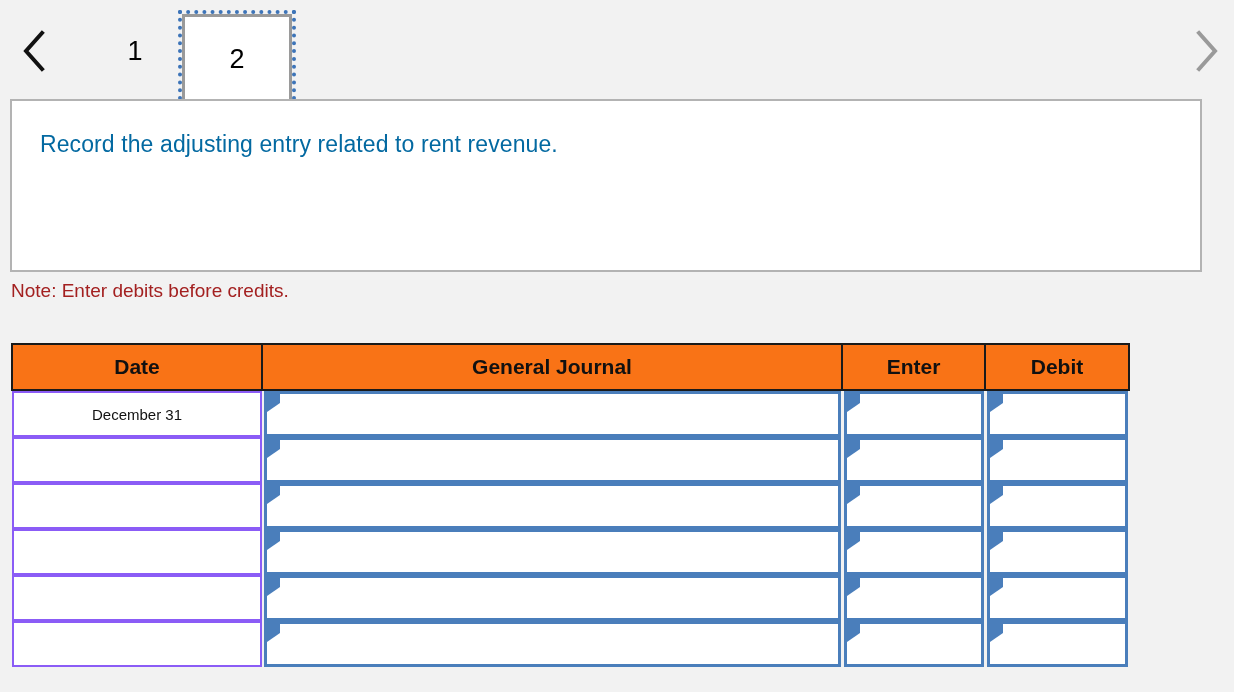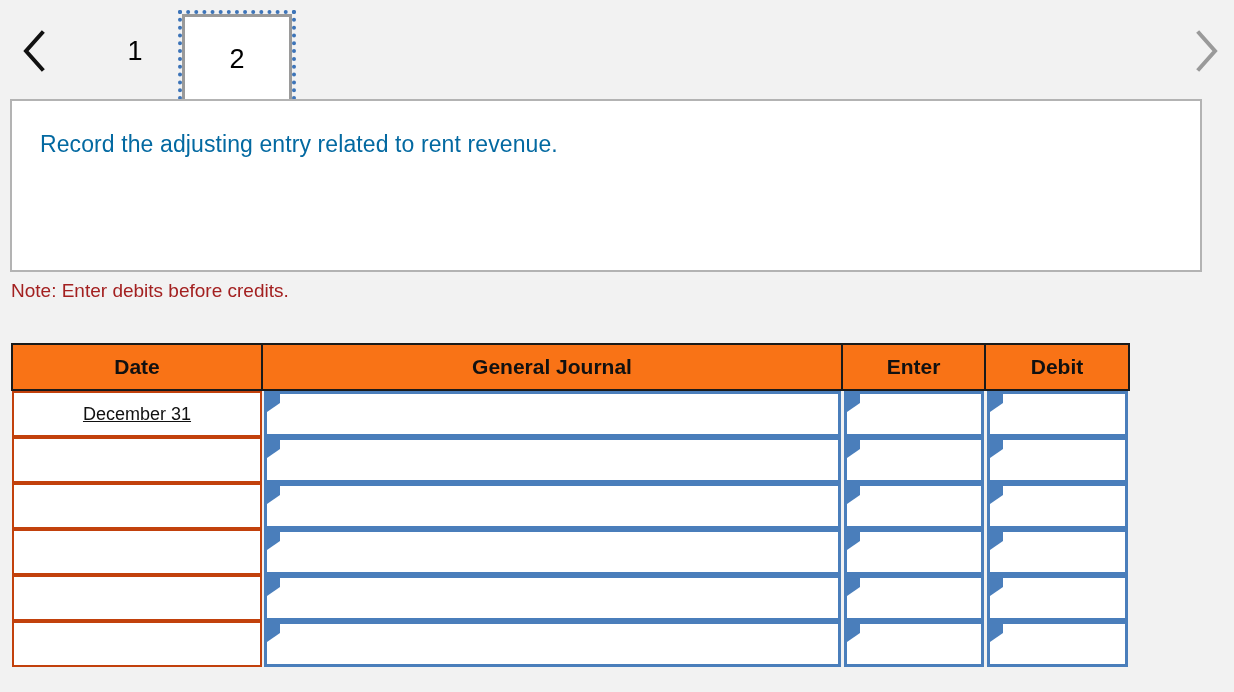--- a/index.html
+++ b/index.html
@@ -132,29 +132,28 @@
     vertical-align: middle;
   }
   .col-date   { width: 250px; }
   .col-gj     { width: 580px; }
   .col-debit  { width: 143px; }
   .col-credit { width: 144px; }
 
   
   .date-cell {
     box-sizing: border-box;
-    border: 2px solid #c2410c;
+    border: 2px solid #8b5cf6;
     background: #ffffff;
     height: 46px;
     display: flex;
     align-items: center;
     justify-content: center;
-    font-size: 18px;
+    font-size: 15px;
     color: #111;
-    text-decoration: underline;
   }
   
   .input-cell {
     position: relative;
     box-sizing: border-box;
     border: 3px solid #4a7ebb;
     background: #ffffff;
     height: 46px;
     margin-left: 2px;
     margin-right: 1px;

